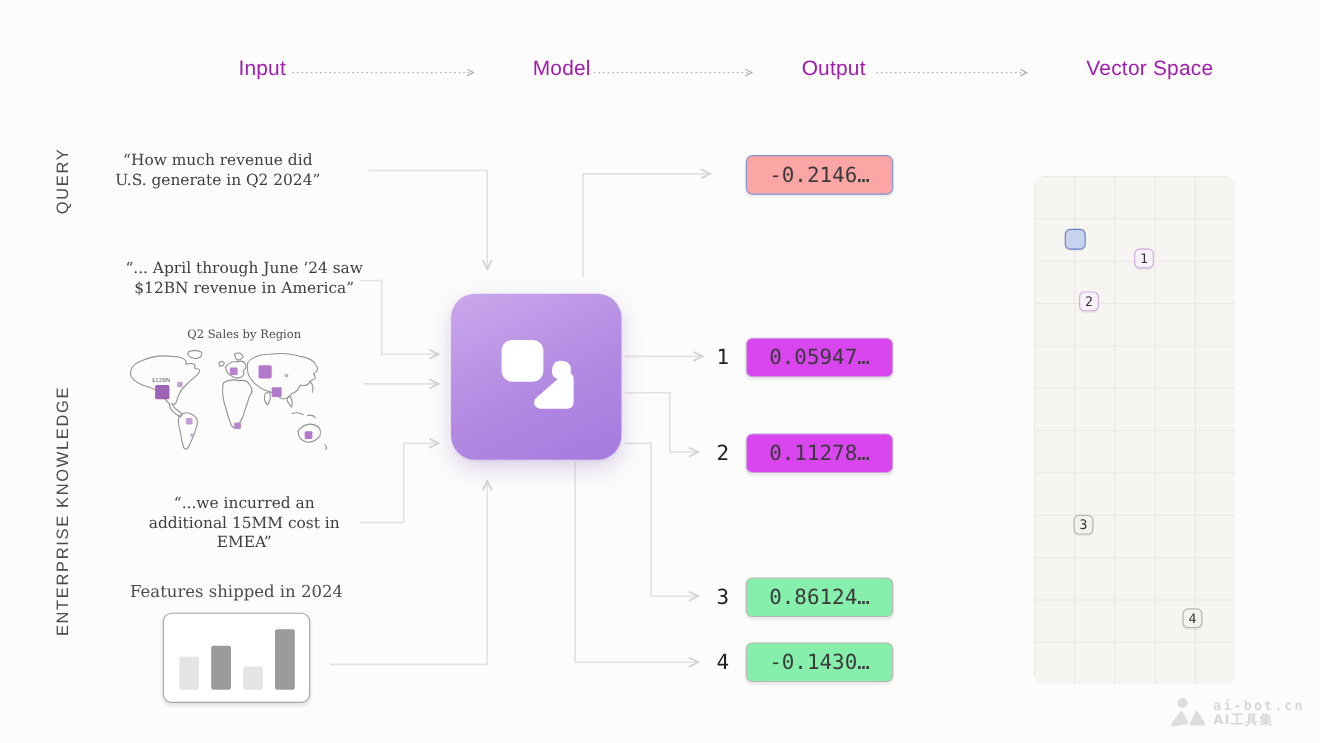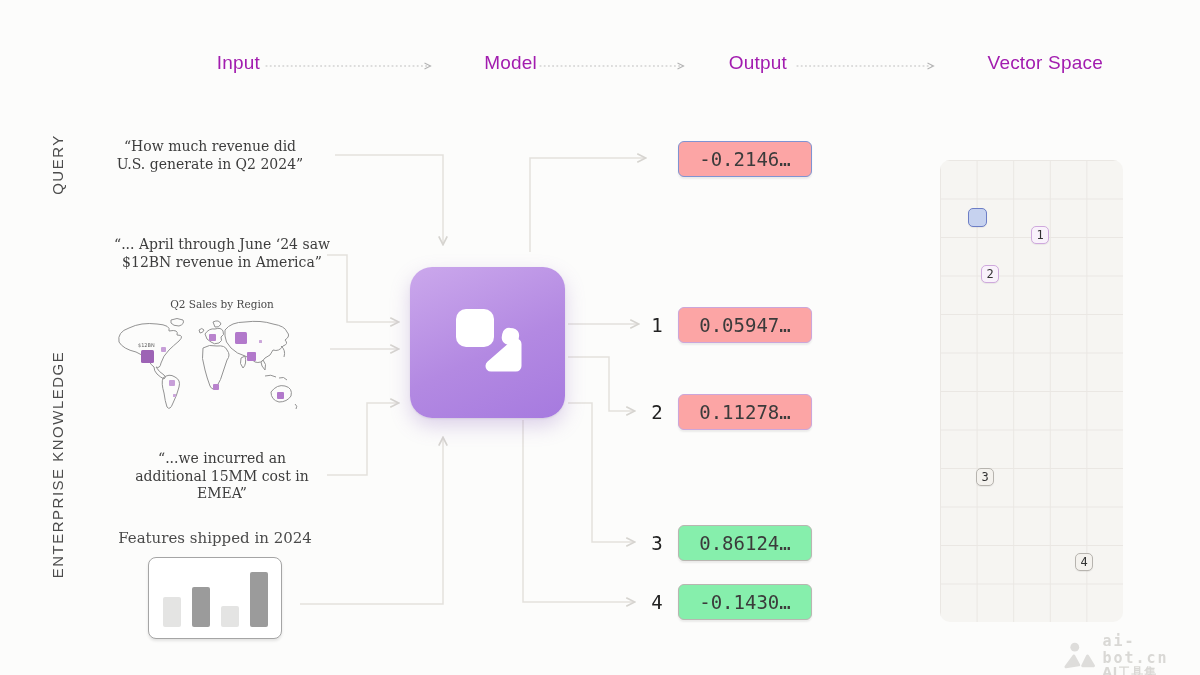--- a/index.html
+++ b/index.html
@@ -48,21 +48,21 @@
   }
 
   
   .val-box {
     width:134px; height:36px; border-radius:6px;
     font-family:"DejaVu Sans Mono", monospace; font-size:19px; color:#3b3b3b;
     display:flex; align-items:center; justify-content:center;
     box-shadow:0 2px 2px rgba(0,0,0,.07);
   }
   .val-box.blue    { background:#fca5a5; border:1.5px solid #7f93d2; }
-  .val-box.purple  { background:#fca5a5; border:1.5px solid #cba6da; }
+  .val-box.purple  { background:#d946ef; border:1.5px solid #cba6da; }
   .val-box.neutral { background:#86efac; border:1.5px solid #b9b6b1; }
   .num-label {
     width:24px; height:36px; line-height:36px; text-align:center;
     font-family:"DejaVu Sans Mono", monospace; font-size:19px; color:#222;
   }
 
   
   .vs-panel {
     width:183px; height:462px; border-radius:10px; background:#f6f5f2;
     background-image:
@@ -76,21 +76,21 @@
     display:flex; align-items:center; justify-content:center;
     box-shadow:0 1px 1px rgba(0,0,0,.06);
   }
   .vs-point.query   { width:19px; height:19px; background:#c6d2ef; border:1.5px solid #6d7ec6; }
   .vs-point.purple  { background:#f9f2fb; border:1px solid #cfa9dd; }
   .vs-point.neutral { background:#f4f2ee; border:1px solid #b7b4af; }
 
   
   .watermark { display:flex; align-items:center; gap:7px; }
   .wm-text { color:#d9d8d5; line-height:1.1; }
-  .wm-site { font-family:"DejaVu Sans Mono", monospace; font-size:15px; font-weight:bold; letter-spacing:2px; }
+  .wm-site { font-family:"DejaVu Sans Mono", monospace; font-size:12px; font-weight:bold; letter-spacing:2px; }
   .wm-name { font-size:12px; font-weight:bold; letter-spacing:1px; }
 </style>
 </head>
 <body>
 
 <svg class="abs" style="left:0;top:0" width="1200" height="675" viewBox="0 0 1200 675">
   <defs>
     <marker id="arr-dot" viewBox="0 0 8 8" refX="6.5" refY="4" markerWidth="8" markerHeight="8" orient="auto">
       <path d="M1 1 L7 4 L1 7" fill="none" stroke="#b3b3b3" stroke-width="1.1"></path>
     </marker>
@@ -120,21 +120,21 @@
 </svg>
 
 <div class="abs step-label" style="left:160px;top:52px;width:100px">Input</div>
 <div class="abs step-label" style="left:437px;top:52px;width:100px">Model</div>
 <div class="abs step-label" style="left:687px;top:52px;width:100px">Output</div>
 <div class="abs step-label" style="left:943px;top:52px;width:160px">Vector Space</div>
 
 <div class="abs side-label" style="left:-43px;top:156px;width:200px">QUERY</div>
 <div class="abs side-label" style="left:-93px;top:456px;width:300px">ENTERPRISE KNOWLEDGE</div>
 
-<div class="abs quote" style="left:100px;top:138px;width:220px">“How much revenue did
+<div class="abs quote" style="left:88px;top:138px;width:220px">“How much revenue did
 U.S. generate in Q2 2024”</div>
 
 <div class="abs quote" style="left:98px;top:236px;width:248px">“... April through June ‘24 saw
 $12BN revenue in America”</div>
 
 <div class="abs small-title" style="left:122px;top:298px;width:200px;font-size:10.5px">Q2 Sales by Region</div>
 <svg class="abs" style="left:113px;top:314px" width="200" height="104" viewBox="0 0 200 104">
   <g fill="none" stroke="#939393" stroke-width="1" stroke-linejoin="round">
     <path d="M6 28 Q4 18 16 14 Q28 8 44 10 Q58 11 56 17 Q66 15 64 21 Q72 21 66 27 Q60 32 56 36 Q50 42 48 49 Q47 55 43 53 Q46 58 51 61 Q54 63 51 65 Q47 63 44 60 Q41 57 41 53 Q38 51 36 47 Q31 41 23 38 Q10 35 6 28 Z"></path>
     <path d="M58 6 Q64 3 70 6 Q72 10 66 12 Q60 12 58 9 Z"></path>

